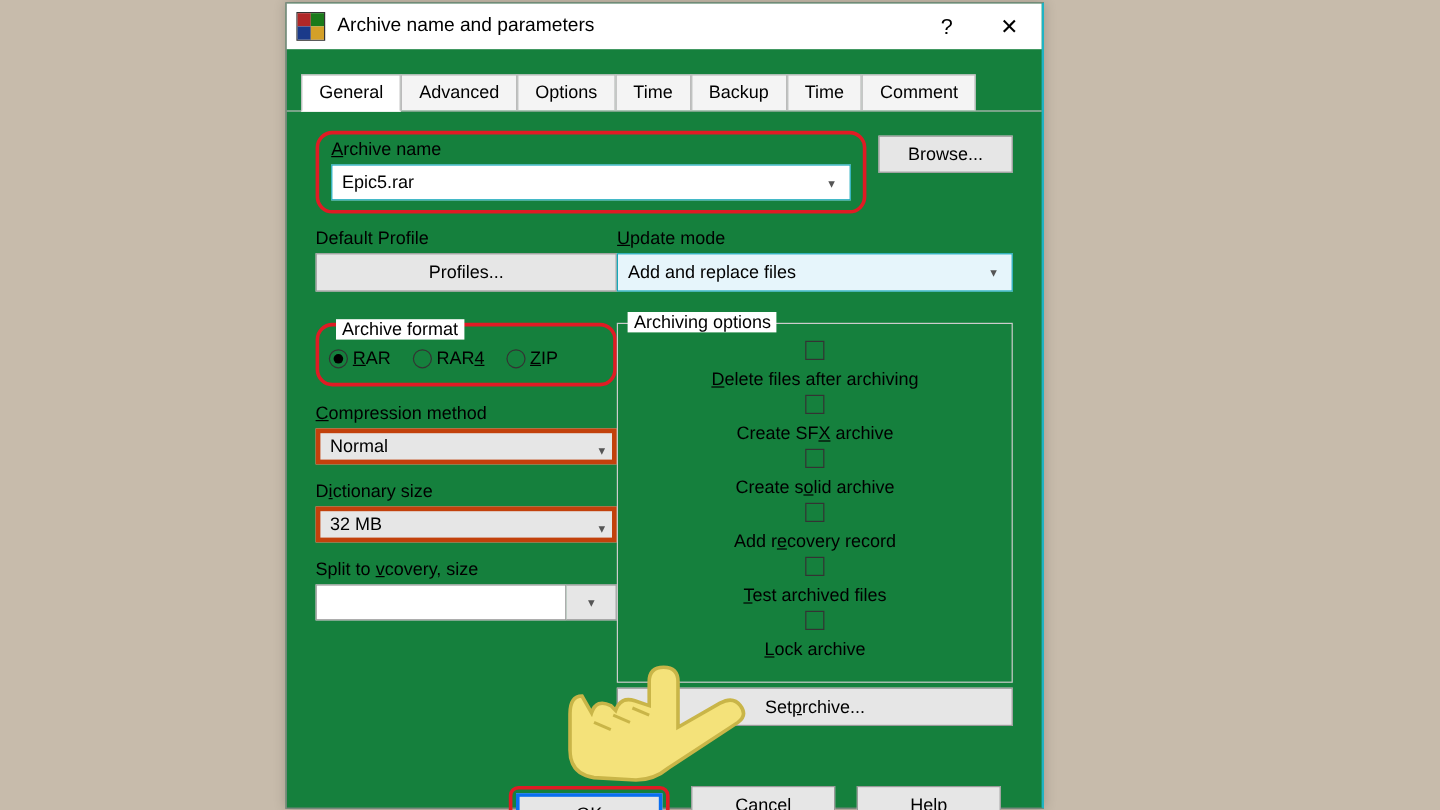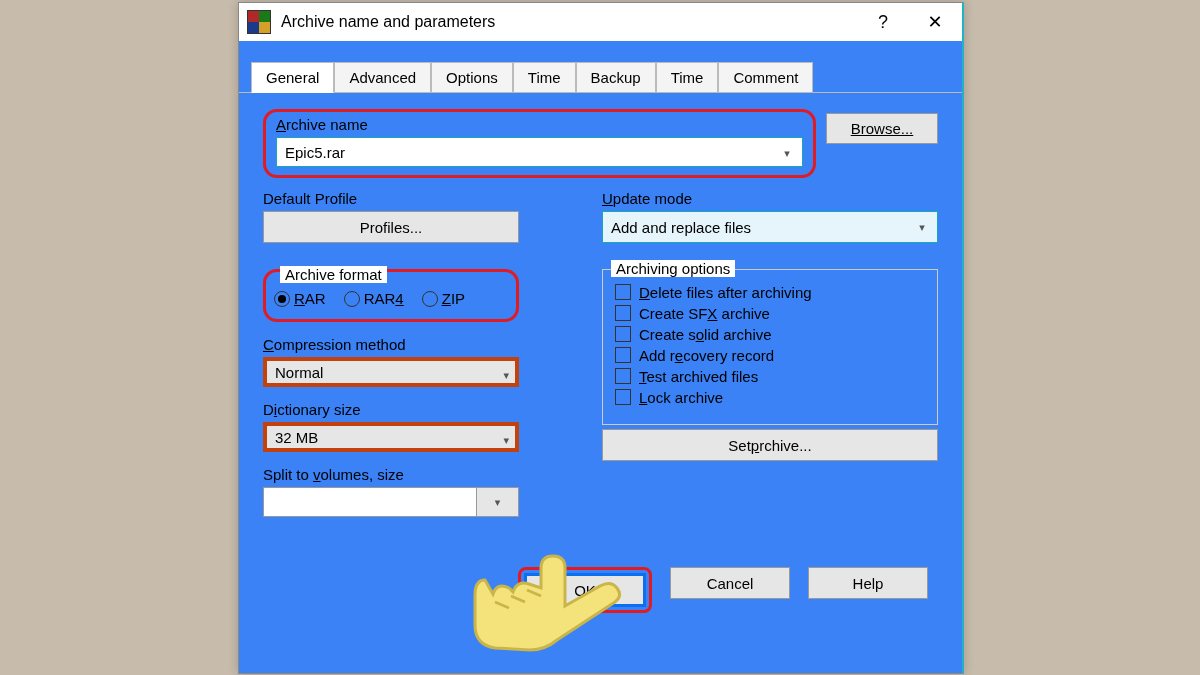--- a/index.html
+++ b/index.html
@@ -9,23 +9,23 @@
     height: 675px;
     font-family: 'Segoe UI', Tahoma, sans-serif;
     font-size: 14px;
     position: relative;
     overflow: hidden;
   }
   .dialog {
     position: absolute;
     left: 238px;
     top: 2px;
-    width: 726px;
+    width: 632px;
     height: 672px;
-    background: #3b82f6;
+    background: #15803d;
     border: 1px solid #888;
     box-shadow: 0 0 10px rgba(0,0,0,0.2);
     border-right: 2px solid #1fb3c3;
   }
   .titlebar {
     height: 38px;
     display: flex;
     align-items: center;
     padding: 0 4px 0 8px;
     background: #fff;
@@ -116,21 +116,21 @@
     position: absolute; top: -10px; left: 8px;
     background: #fff; padding: 0 5px; font-size: 15px;
   }
   .radio-row { display: flex; gap: 18px; align-items:center; padding-top:6px;}
   .radio { display: flex; align-items:center; gap: 4px; font-size: 15px; }
   .rcircle {
     width: 16px; height: 16px; border: 1.5px solid #333; border-radius: 50%;
     display:flex; align-items:center; justify-content:center;
   }
   .rcircle.sel::after { content:''; width:8px; height:8px; background:#000; border-radius:50%; display:block; }
-  .chk-row { display:flex; align-items:flex-start; gap:8px; margin: 4px 0; font-size: 15px; }
+  .chk-row { display:flex; align-items:center; gap:8px; margin: 4px 0; font-size: 15px; flex-direction: column; }
   .chkbox { width: 16px; height: 16px; border: 1.5px solid #333; }
   .section-label { font-size: 15px; margin-top: 14px; margin-bottom: 4px; }
   .dropdown-ctl {
     background: #e6e6e6;
     border: 4px solid #c2410c;
     height: 30px;
     display:flex; align-items:center;
     padding: 0 30px 0 8px;
     position: relative;
     font-size: 15px;
@@ -208,21 +208,21 @@
   <div class="row-top">
     <div class="name-block">
       <div class="highlight-red">
         <span class="label"><span class="und">A</span><span>rchive name</span></span>
         <div class="combo">
           <span>Epic5.rar</span>
           <div class="dd">▾</div>
         </div>
       </div>
     </div>
-    <div class="btn w" style="margin-top:4px;text-decoration:underline;">Browse...</div>
+    <div class="btn w" style="margin-top:4px;">Browse...</div>
   </div>
 
   <div class="two-col">
     <div class="left-col">
       <div class="section-label" style="margin-top:4px;">Default Profile</div>
       <div class="profiles-btn">Profiles...</div>
 
       <div class="highlight-red fmt" style="margin-top:26px;">
         <div class="grp" style="border:none;padding:2px;">
           <span class="legend" style="top:-16px;">Archive format</span>
@@ -248,21 +248,21 @@
           <span>Normal</span>
           <div class="dd">▾</div>
         </div>
 
       <div class="section-label"><span>D</span><span class="und">i</span><span>ctionary size</span></div>
       <div class="dropdown-ctl">
           <span>32 MB</span>
           <div class="dd">▾</div>
         </div>
 
-      <div class="section-label"><span>Split to </span><span class="und">v</span><span>olumes, size</span></div>
+      <div class="section-label"><span>Split to </span><span class="und">v</span><span>covery, size</span></div>
       <div class="split-row">
         <div class="split-in"></div>
         <div class="split-dd">▾</div>
       </div>
     </div>
 
     <div class="right-col">
       <div class="section-label" style="margin-top:4px;"><span class="und">U</span><span>pdate mode</span></div>
       <div class="combo sel" style="height:32px;">
         <span>Add and replace files</span>

